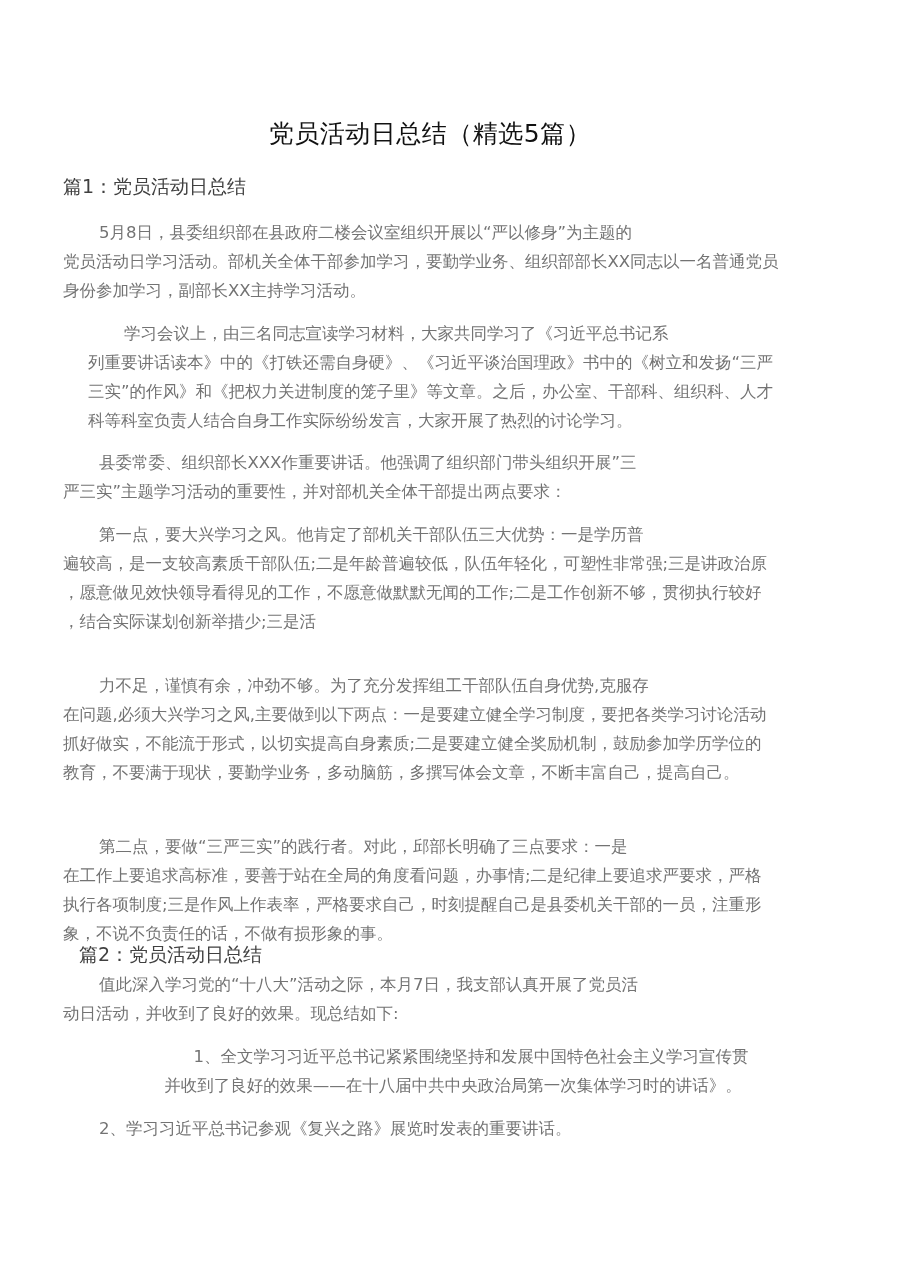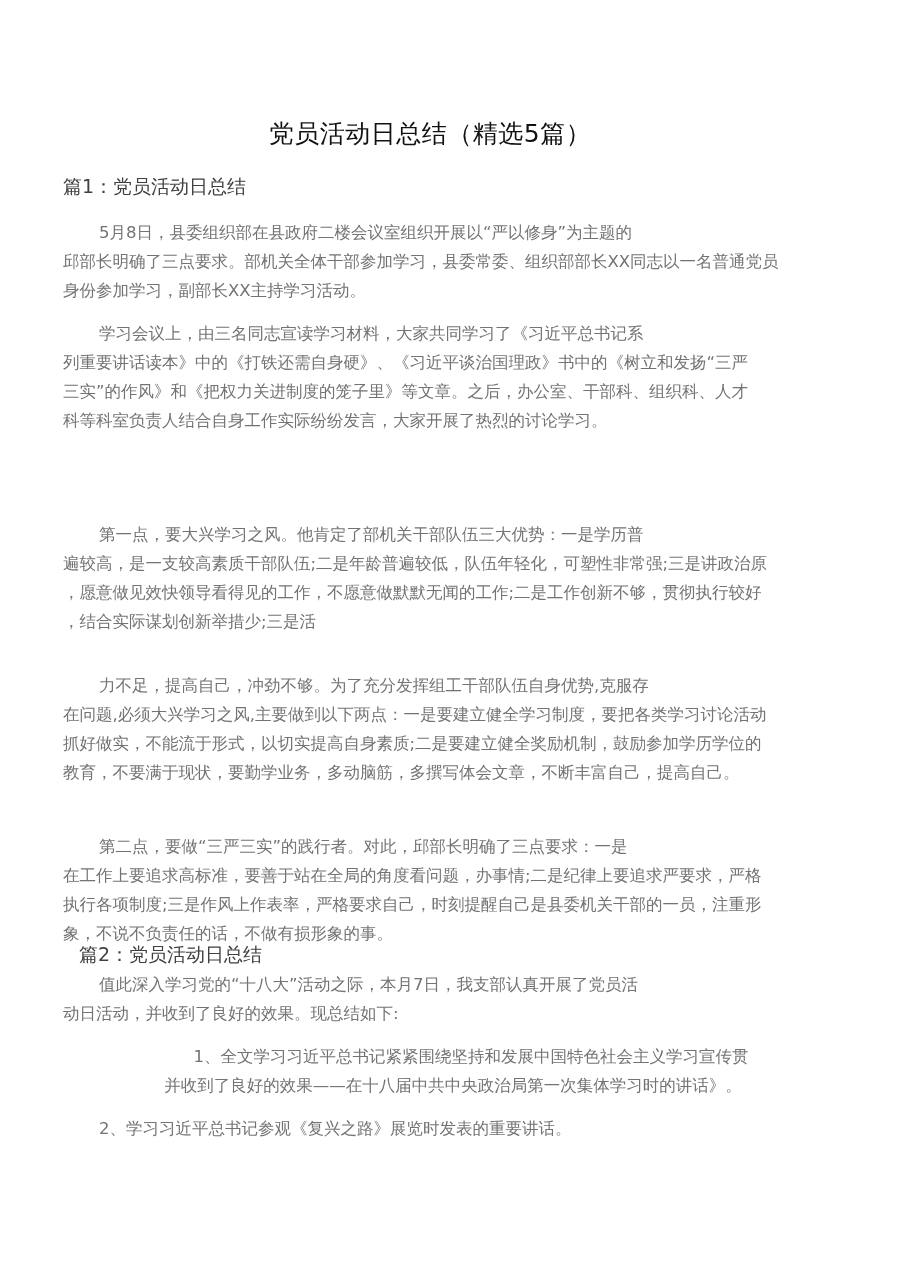--- a/index.html
+++ b/index.html
@@ -61,41 +61,45 @@
 <body>
 
 <div class="page">
 
   <h1 class="doc-title" style="margin:0;font-weight:normal;">党员活动日总结（精选5篇）</h1>
 
   <h2 class="section-heading" style="top:172px;margin:0;">篇1：党员活动日总结</h2>
 
   <div class="para" style="top:218px;">
     <span class="line indent">5月8日，县委组织部在县政府二楼会议室组织开展以“严以修身”为主题的</span>
-    <span class="line">邱部长明确了三点要求。部机关全体干部参加学习，县委常委、组织部部长XX同志以一名普通党员</span>
+    <span class="line">党员活动日学习活动。部机关全体干部参加学习，要勤学业务、组织部部长XX同志以一名普通党员</span>
     <span class="line">身份参加学习，副部长XX主持学习活动。</span>
   </div>
 
-  <div class="para" style="top:319px;">
+  <div class="para" style="top:319px;margin-left:25px;">
     <span class="line indent">学习会议上，由三名同志宣读学习材料，大家共同学习了《习近平总书记系</span>
     <span class="line">列重要讲话读本》中的《打铁还需自身硬》、《习近平谈治国理政》书中的《树立和发扬“三严</span>
     <span class="line">三实”的作风》和《把权力关进制度的笼子里》等文章。之后，办公室、干部科、组织科、人才</span>
     <span class="line">科等科室负责人结合自身工作实际纷纷发言，大家开展了热烈的讨论学习。</span>
   </div>
 
+  <div class="para" style="top:448px;">
+    <span class="line indent">县委常委、组织部长XXX作重要讲话。他强调了组织部门带头组织开展”三</span>
+    <span class="line">严三实”主题学习活动的重要性，并对部机关全体干部提出两点要求：</span>
+  </div>
 
   <div class="para" style="top:520px;">
     <span class="line indent">第一点，要大兴学习之风。他肯定了部机关干部队伍三大优势：一是学历普</span>
     <span class="line">遍较高，是一支较高素质干部队伍;二是年龄普遍较低，队伍年轻化，可塑性非常强;三是讲政治原</span>
     <span class="line">，愿意做见效快领导看得见的工作，不愿意做默默无闻的工作;二是工作创新不够，贯彻执行较好</span>
     <span class="line">，结合实际谋划创新举措少;三是活</span>
   </div>
 
   <div class="para" style="top:671px;">
-    <span class="line indent">力不足，提高自己，冲劲不够。为了充分发挥组工干部队伍自身优势,克服存</span>
+    <span class="line indent">力不足，谨慎有余，冲劲不够。为了充分发挥组工干部队伍自身优势,克服存</span>
     <span class="line">在问题,必须大兴学习之风,主要做到以下两点：一是要建立健全学习制度，要把各类学习讨论活动</span>
     <span class="line">抓好做实，不能流于形式，以切实提高自身素质;二是要建立健全奖励机制，鼓励参加学历学位的</span>
     <span class="line">教育，不要满于现状，要勤学业务，多动脑筋，多撰写体会文章，不断丰富自己，提高自己。</span>
   </div>
 
   <div class="para" style="top:800px;margin-top:32px;">
     <span class="line indent">第二点，要做“三严三实”的践行者。对此，邱部长明确了三点要求：一是</span>
     <span class="line">在工作上要追求高标准，要善于站在全局的角度看问题，办事情;二是纪律上要追求严要求，严格</span>
     <span class="line">执行各项制度;三是作风上作表率，严格要求自己，时刻提醒自己是县委机关干部的一员，注重形</span>
     <span class="line">象，不说不负责任的话，不做有损形象的事。</span>

